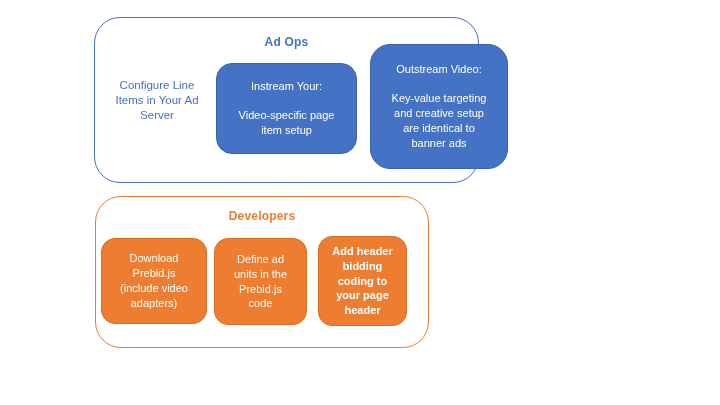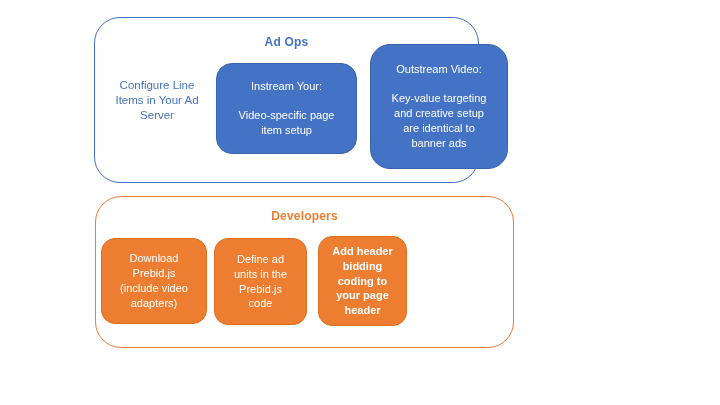--- a/index.html
+++ b/index.html
@@ -15,21 +15,21 @@
     position: absolute;
     background: var(--canvas_bg, #ffffff);
     border-radius: 26px;
     box-sizing: border-box;
   }
   .blue-panel {
     left: 94px; top: 17px; width: 385px; height: 166px;
     border: 1.6px solid var(--blue, #4472C4);
   }
   .orange-panel {
-    left: 95px; top: 196px; width: 419px; height: 152px;
+    left: 95px; top: 196px; width: 334px; height: 152px;
     border: 1.6px solid var(--orange, #ED7D31);
   }
   .panel-title {
     margin: 0;
     text-align: center;
     font-size: 12px;
     font-weight: bold;
     letter-spacing: 0.2px;
   }
   .blue-title  { color: var(--blue, #4472C4); margin-top: 17px; }

